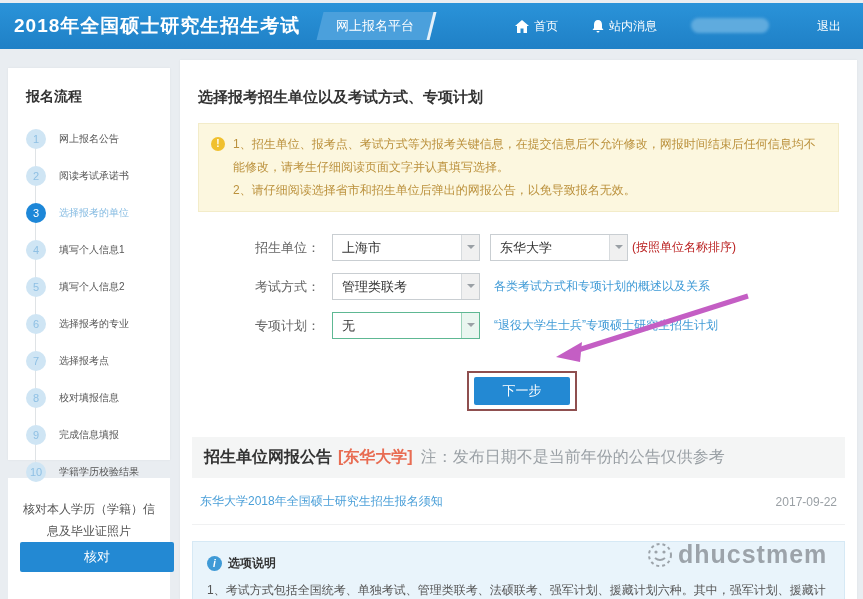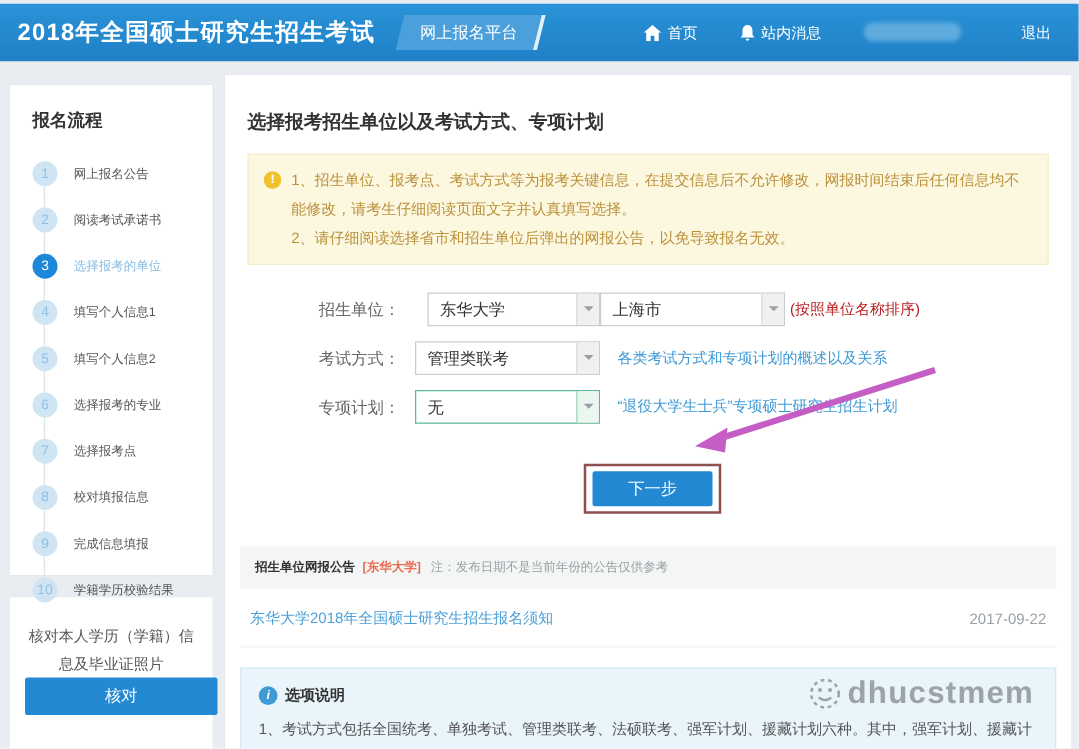--- a/index.html
+++ b/index.html
@@ -104,21 +104,21 @@
   
   .next-wrap { margin:20px 0 0 287px; display:inline-block; border:2px solid #8f4f4f; padding:4px 5px; }
   .next-btn {
     width:96px; height:28px; background:#2389d3; color:#fff; border:none;
     font-size:13px; cursor:pointer; border-radius:2px;
     font-family:"Liberation Sans", sans-serif;
   }
   .arrow-svg { position:absolute; left:0; top:0; pointer-events:none; z-index:5; }
   
   .ann-bar {
-    margin:26px 12px 0; background:#f4f5f5; padding:10px 12px; font-size:10px;
+    margin:26px 12px 0; background:#f4f5f5; padding:10px 12px; font-size:16px;
     display:flex; align-items:center; white-space:nowrap;
   }
   .ann-title { font-weight:bold; color:#333; }
   .ann-unit { color:#e86c52; margin-left:6px; font-weight:bold; }
   .ann-note { color:#9aa0a5; margin-left:8px; }
   .ann-row {
     margin:0 12px; padding:15px 8px 14px; display:flex; justify-content:space-between;
     align-items:center; border-bottom:1px solid #f0f1f2;
   }
   .ann-link { font-size:12px; color:#4a9fd8; text-decoration:none; cursor:pointer; }
@@ -225,26 +225,26 @@
 
   <div class="warn-box">
     <div class="warn-icon">!</div>
     <div>1、招生单位、报考点、考试方式等为报考关键信息，在提交信息后不允许修改，网报时间结束后任何信息均不能修改，请考生仔细阅读页面文字并认真填写选择。</div>
     <div>2、请仔细阅读选择省市和招生单位后弹出的网报公告，以免导致报名无效。</div>
   </div>
 
   <div class="form-area">
     <div class="form-row">
       <div class="form-label">招生单位：</div>
+      <div class="sel sel-unit1">
+        <span>上海市</span>
+        <span class="sel-arrow"></span>
+      </div>
       <div class="sel sel-unit2">
         <span>东华大学</span>
-        <span class="sel-arrow"></span>
-      </div>
-      <div class="sel sel-unit1">
-        <span>上海市</span>
         <span class="sel-arrow"></span>
       </div>
       <div class="form-hint">(按照单位名称排序)</div>
     </div>
 
     <div class="form-row">
       <div class="form-label">考试方式：</div>
       <div class="sel sel-exam">
         <span>管理类联考</span>
         <span class="sel-arrow"></span>

